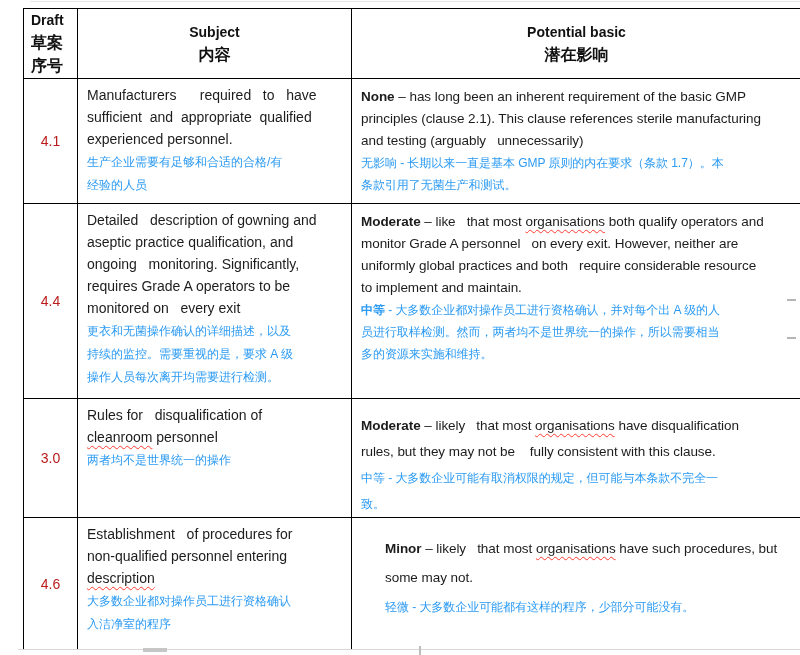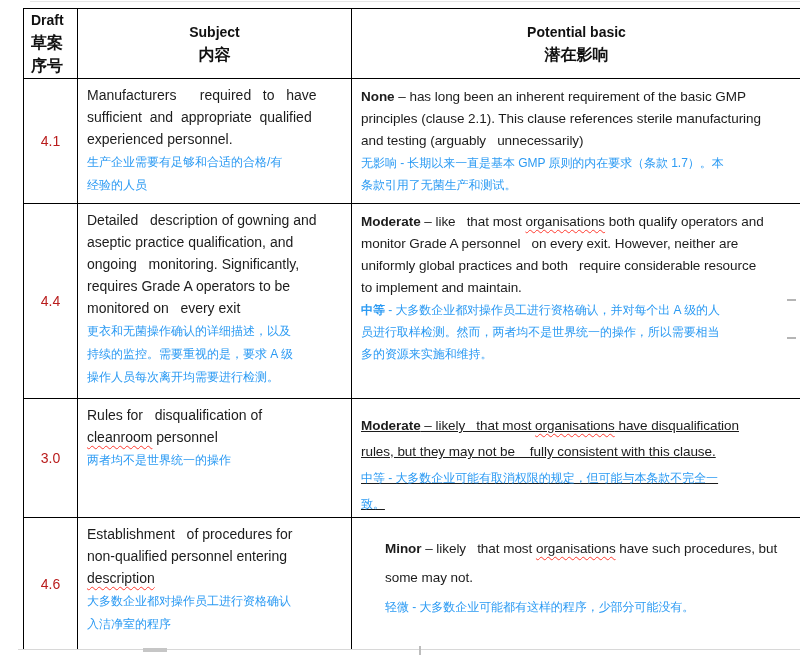--- a/index.html
+++ b/index.html
@@ -29,21 +29,21 @@
   td.num{
     font-weight:normal;text-align:center;vertical-align:middle;
     font-size:14px;color:#b91c1c;
   }
   td.cell{
     vertical-align:top;white-space:pre-wrap;
     color:#1c1c1c;overflow-wrap:break-word;
   }
   td.subject{font-size:14px;line-height:22px;padding:5px 5px 0 9px;}
   td.impact{font-size:13.5px;line-height:22px;padding:7px 4px 0 9px;letter-spacing:-0.05px;margin-left:28px;}
-  tr.r3 td.impact{line-height:26px;padding-top:14px;text-decoration:underline;}
+  tr.r3 td.impact{line-height:26px;padding-top:14px;}
   tr.r4 td.impact{line-height:29px;padding-top:16px;padding-left:33px;}
   .b{font-weight:bold;}
   .cn{color:var(--chinese-blue,#2b9af3);font-size:12px;}
   .sq{
     text-decoration:underline;
     text-decoration-style:wavy;
     text-decoration-color:var(--squiggle-red,#ff3b30);
     text-decoration-thickness:1px;
     text-underline-offset:3px;
   }

